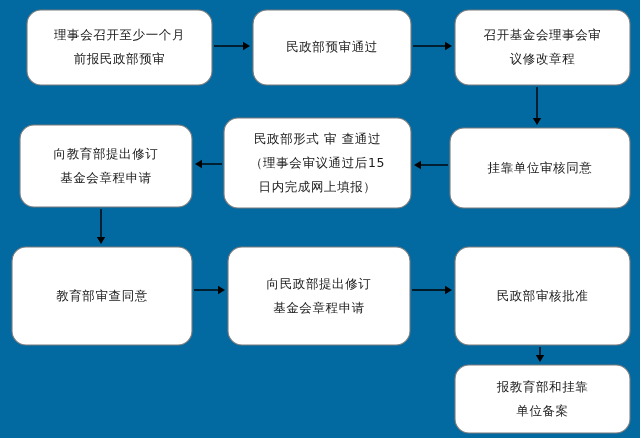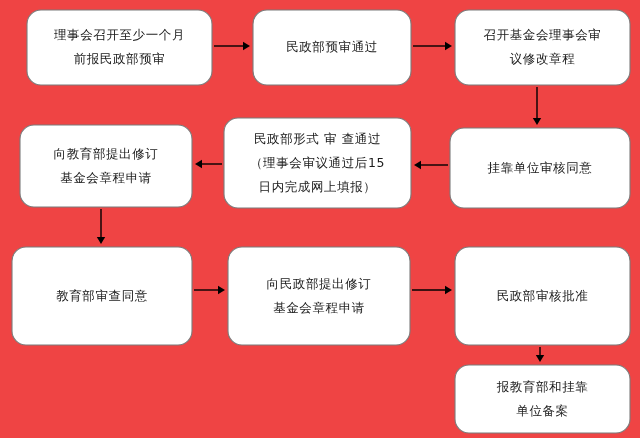--- a/index.html
+++ b/index.html
@@ -4,21 +4,21 @@
 <style>
   html, body {
     margin: 0;
     padding: 0;
     background: #ffffff;
   }
   #canvas {
     position: relative;
     width: 640px;
     height: 438px;
-    background: #ef4444;
+    background: #0369a1;
     overflow: hidden;
     font-family: "DejaVu Sans", sans-serif;
   }
   #flow-svg {
     position: absolute;
     left: 0;
     top: 0;
     width: 640px;
     height: 438px;
   }

